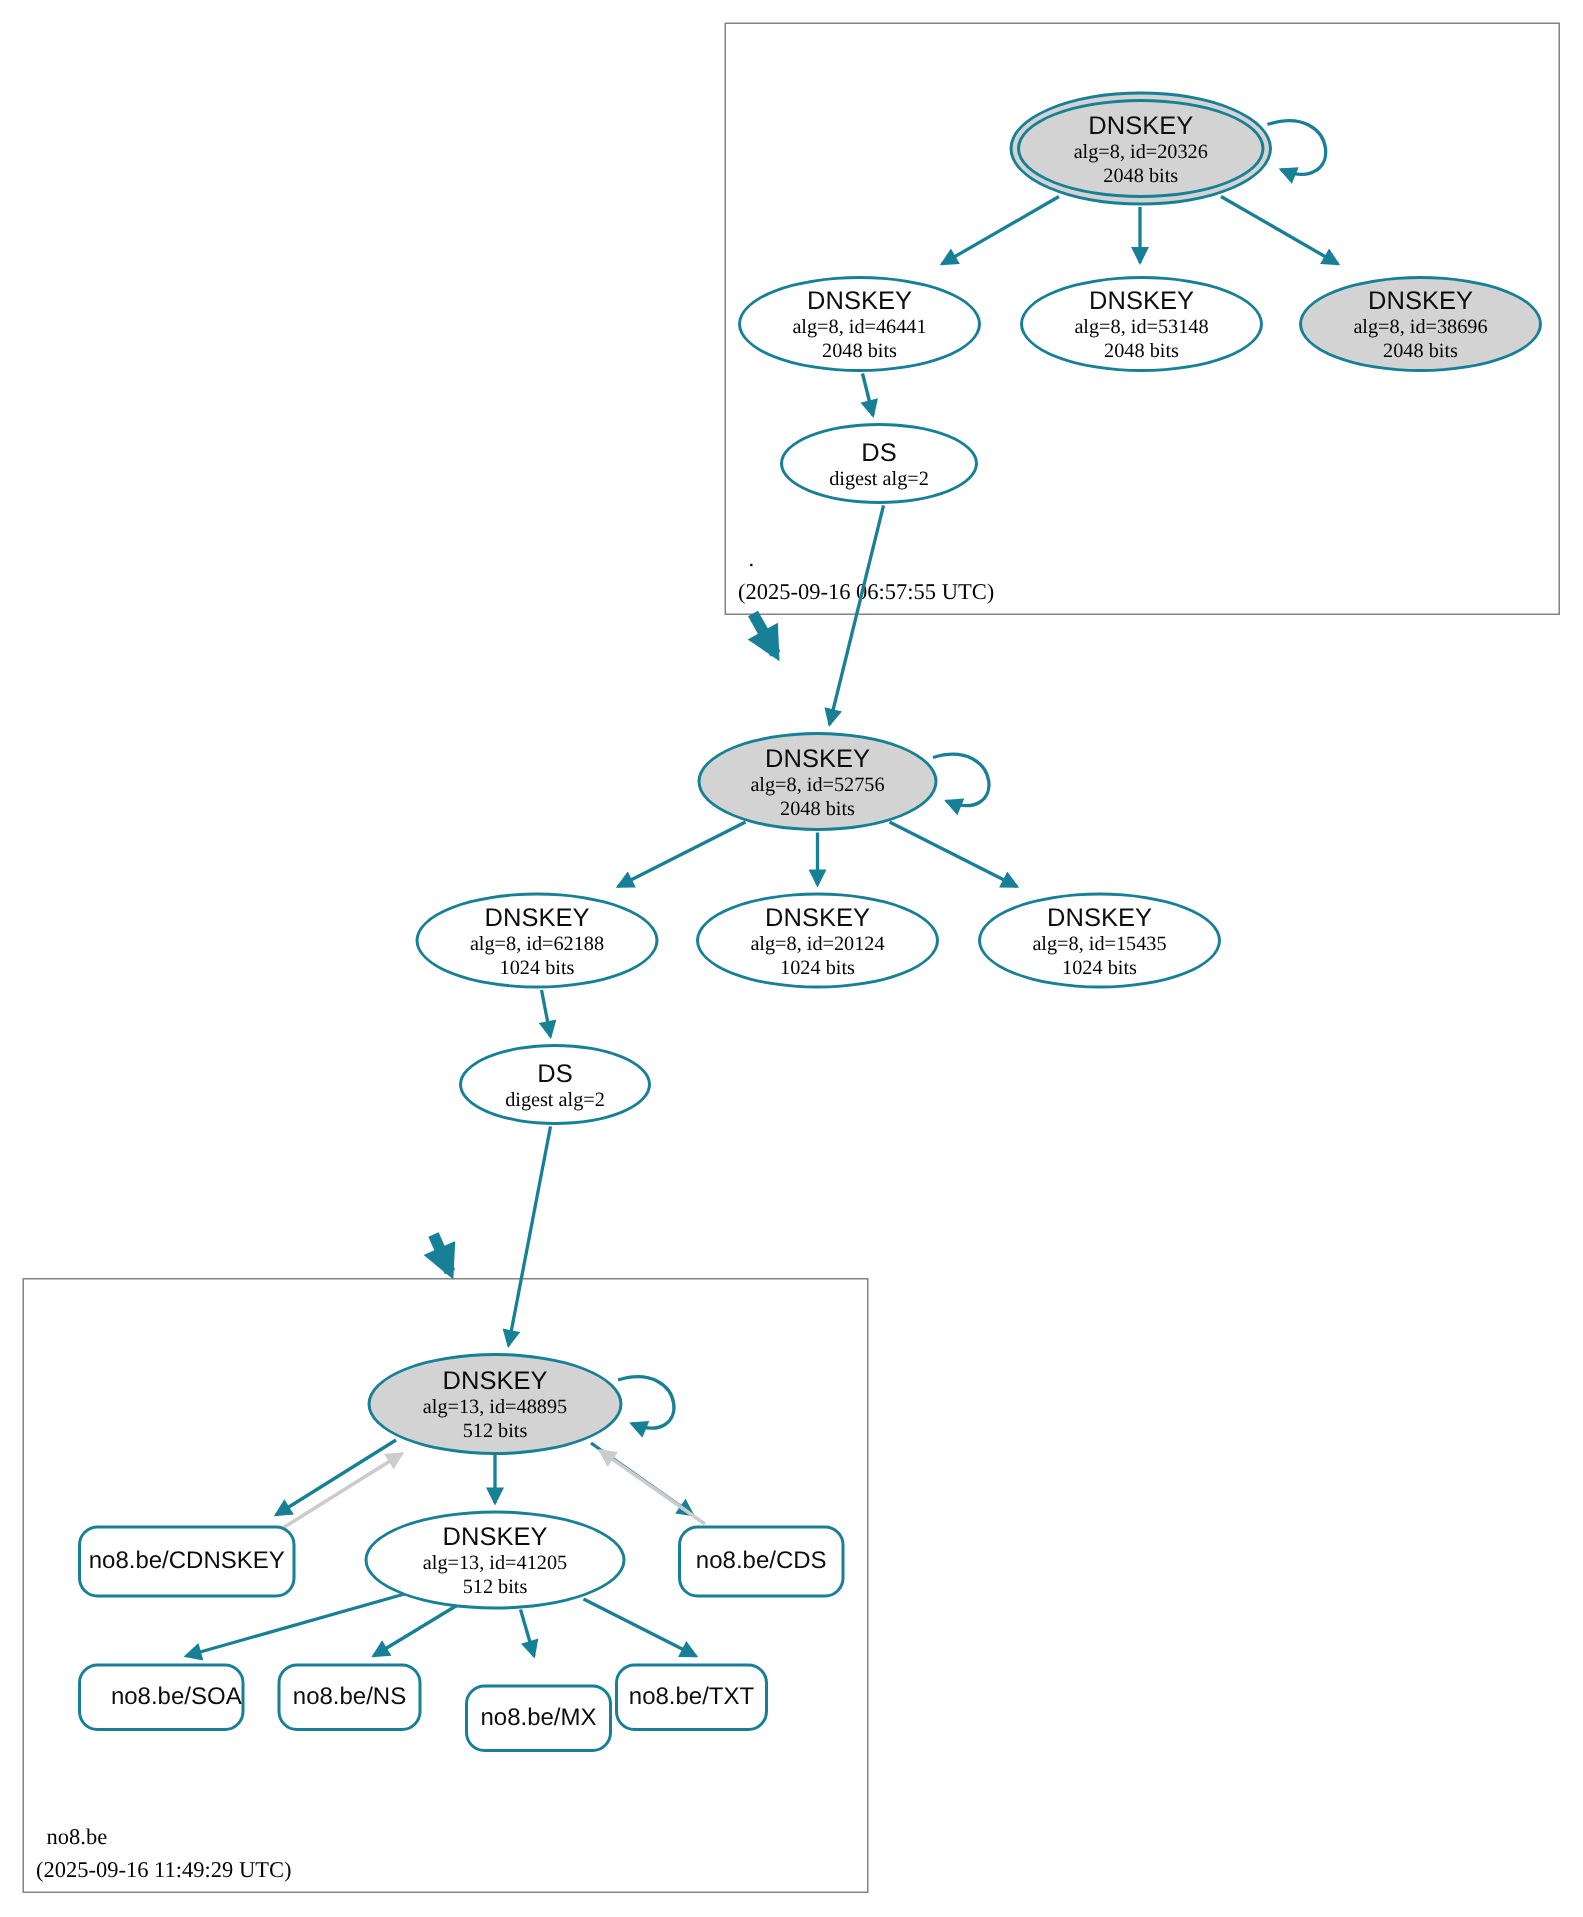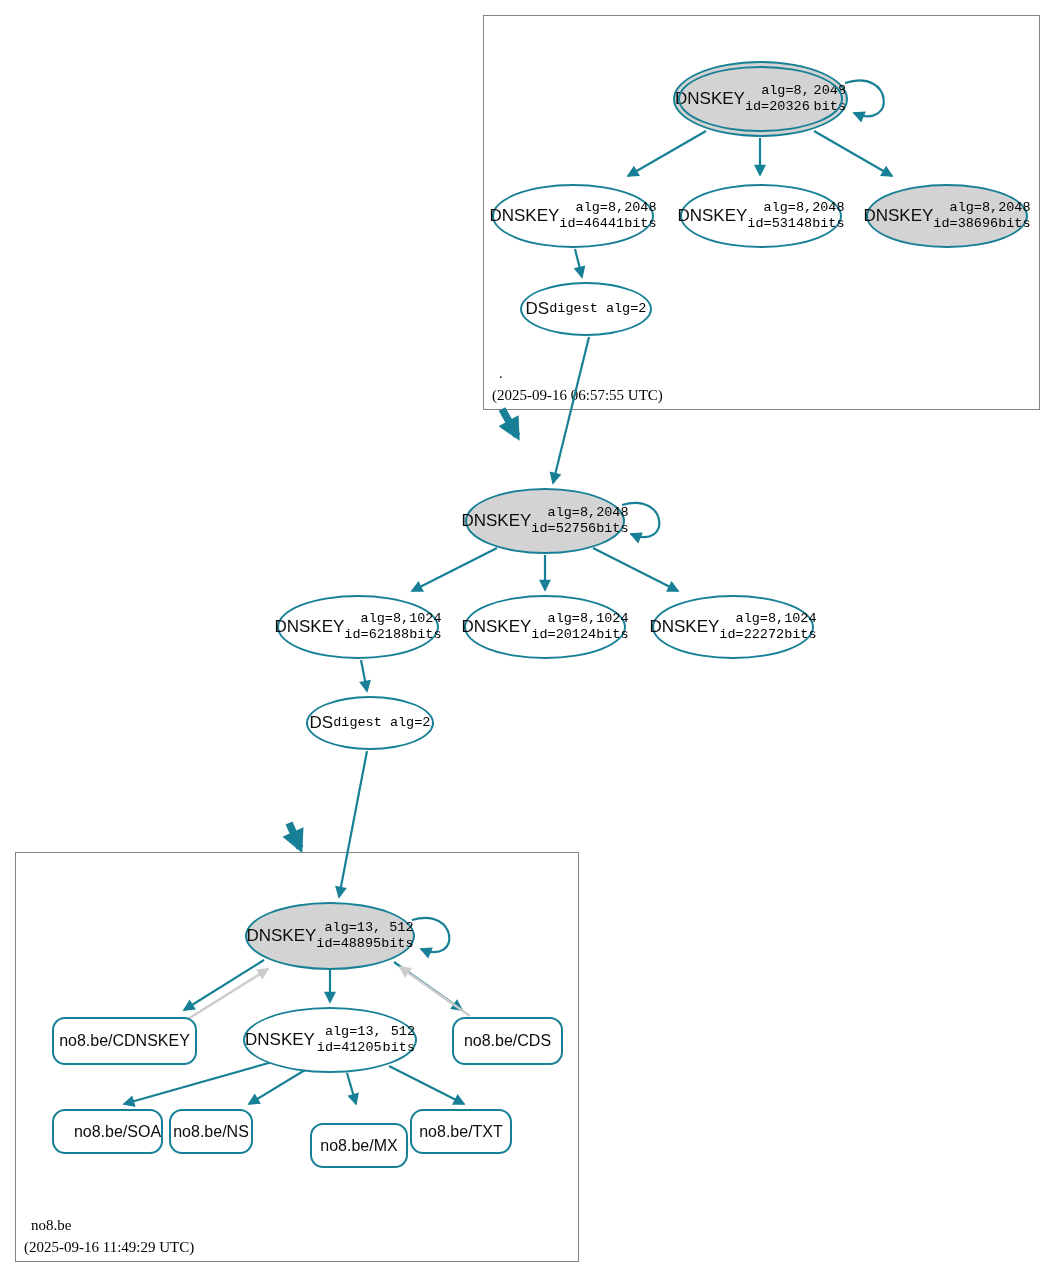--- a/index.html
+++ b/index.html
@@ -8,27 +8,27 @@
     --edgegray:#cccccc;
     --boxborder:#838383;
   }
   html,body{margin:0;padding:0;background:#ffffff;}
   .canvas{position:relative;width:1055px;height:1278px;background:#fff;overflow:hidden;
           font-family:"Liberation Serif",serif;}
   .zbox{position:absolute;border:1.4px solid var(--boxborder);z-index:1;background:transparent;}
   .zlabel{position:absolute;left:15px;bottom:27px;font-size:15px;color:#000;}
   .zts{position:absolute;left:8px;bottom:5px;font-size:15px;color:#000;}
   svg.edges{position:absolute;left:0;top:0;z-index:2;pointer-events:none;}
-  .node{position:absolute;z-index:3;display:flex;align-items:center;
+  .node{position:absolute;z-index:3;display:flex;flex-direction:column;align-items:center;
         justify-content:center;text-align:right;background:#fff;box-sizing:border-box;}
   .ell{border:2.6px solid var(--teal);border-radius:50%;}
   .grayfill{background:var(--grayfill);}
   .ring{position:absolute;inset:3px;border:2.3px solid var(--teal);border-radius:50%;pointer-events:none;}
   .nt{font-family:"Liberation Sans",sans-serif;font-size:17px;line-height:1.12;color:#0d0d0d;}
-  .nd{font-family:Liberation Mono, monospace;font-size:13.5px;line-height:1.18;color:#000;}
+  .nd{font-family:Liberation Serif, serif;font-size:13.5px;line-height:1.18;color:#000;}
   .rrect{border:2.6px solid var(--teal);border-radius:13px;
          font-family:"Liberation Sans",sans-serif;font-size:16px;color:#0d0d0d;}
 </style>
 </head>
 <body>
 
 <div class="canvas">
 
   <div class="zbox" style="left:483px;top:15px;width:555px;height:393px;">
     <div class="zlabel">.</div>
@@ -116,21 +116,21 @@
     <div class="nd">alg=8, id=62188</div>
     <div class="nd">1024 bits</div>
   </div>
   <div class="node ell" style="left:464px;top:595px;width:162px;height:64px;">
     <div class="nt">DNSKEY</div>
     <div class="nd">alg=8, id=20124</div>
     <div class="nd">1024 bits</div>
   </div>
   <div class="node ell" style="left:652px;top:595px;width:162px;height:64px;">
     <div class="nt">DNSKEY</div>
-    <div class="nd">alg=8, id=22272</div>
+    <div class="nd">alg=8, id=15435</div>
     <div class="nd">1024 bits</div>
   </div>
   <div class="node ell" style="left:306px;top:696px;width:128px;height:54px;">
     <div class="nt">DS</div>
     <div class="nd">digest alg=2</div>
   </div>
 
   <div class="node ell grayfill" style="left:245px;top:902px;width:170px;height:68px;">
     <div class="nt">DNSKEY</div>
     <div class="nd">alg=13, id=48895</div>
@@ -143,21 +143,21 @@
   </div>
   <div class="node rrect" style="left:52px;top:1017px;width:145px;height:48px;">
     <span>no8.be/CDNSKEY</span>
   </div>
   <div class="node rrect" style="left:452px;top:1017px;width:111px;height:48px;">
     <span>no8.be/CDS</span>
   </div>
   <div class="node rrect" style="left:52px;top:1109px;width:111px;height:45px;padding-left:20px;">
     <span>no8.be/SOA</span>
   </div>
-  <div class="node rrect" style="left:169px;top:1109px;width:84px;height:45px;">
+  <div class="node rrect" style="left:185px;top:1109px;width:96px;height:45px;">
     <span>no8.be/NS</span>
   </div>
   <div class="node rrect" style="left:310px;top:1109px;width:98px;height:45px;margin-top:14px;">
     <span>no8.be/MX</span>
   </div>
   <div class="node rrect" style="left:410px;top:1109px;width:102px;height:45px;">
     <span>no8.be/TXT</span>
   </div>
 
 </div>

